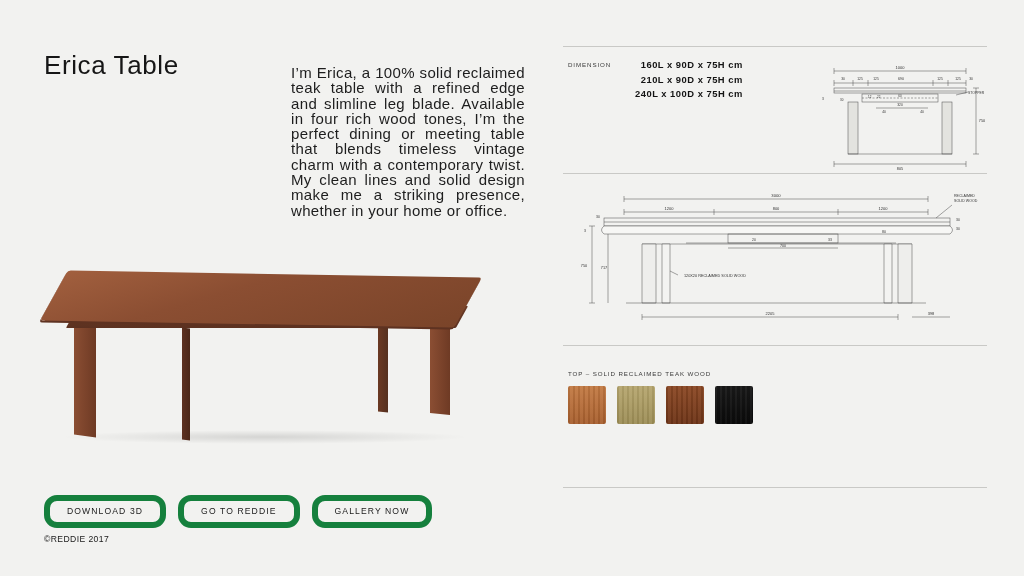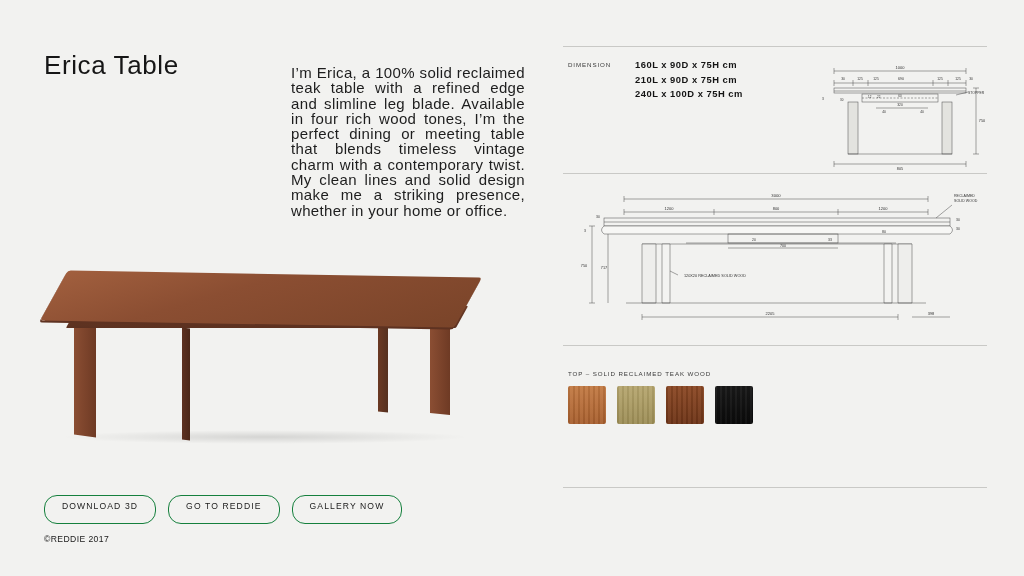--- a/index.html
+++ b/index.html
@@ -101,23 +101,23 @@
 
   
   .buttons {
     position: absolute;
     left: 44px;
     top: 495px;
     display: flex;
     gap: 12px;
   }
   .btn {
-    border: 1px solid #15803d;
+    border: 6px solid #15803d;
     border-radius: 13px;
-    padding: 6px 17px 12px 17px;
+    padding: 6px 17px 6px 17px;
     font-size: 8.6px;
     letter-spacing: 1.1px;
     color: #1a1a1a;
     background: transparent;
     cursor: pointer;
     font-family: "Liberation Sans", sans-serif;
     line-height: 1;
     white-space: nowrap;
   }
   .copyright {
@@ -151,20 +151,21 @@
 
   .dims {
     position: absolute;
     left: 635px;
     top: 58px;
     font-size: 9.4px;
     line-height: 14.6px;
     letter-spacing: 0.5px;
     font-weight: 700;
     color: #141414;
+    text-align: right;
   }
 
   
   .draw {
     position: absolute;
   }
   .draw svg { display: block; }
 
   
   .swatches {

